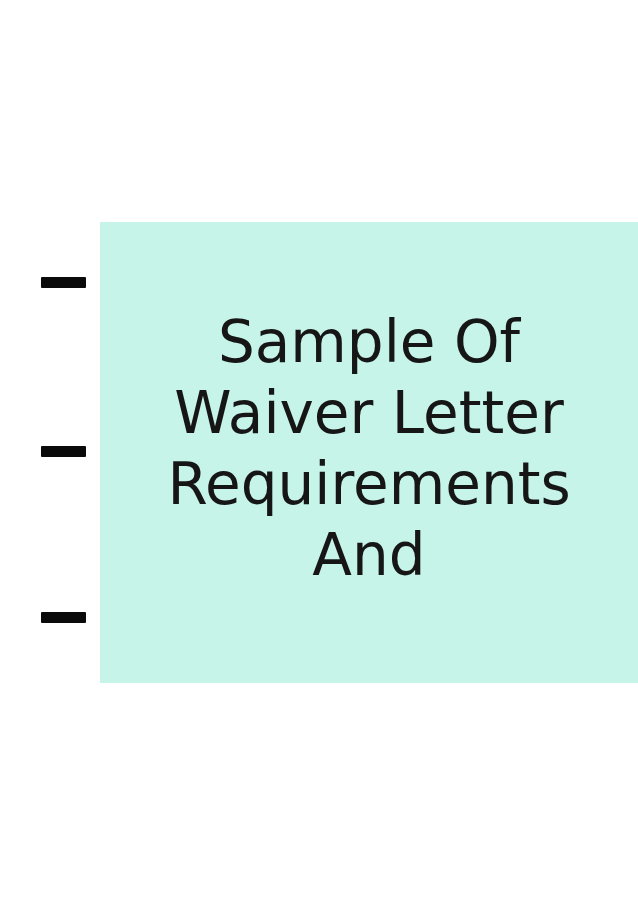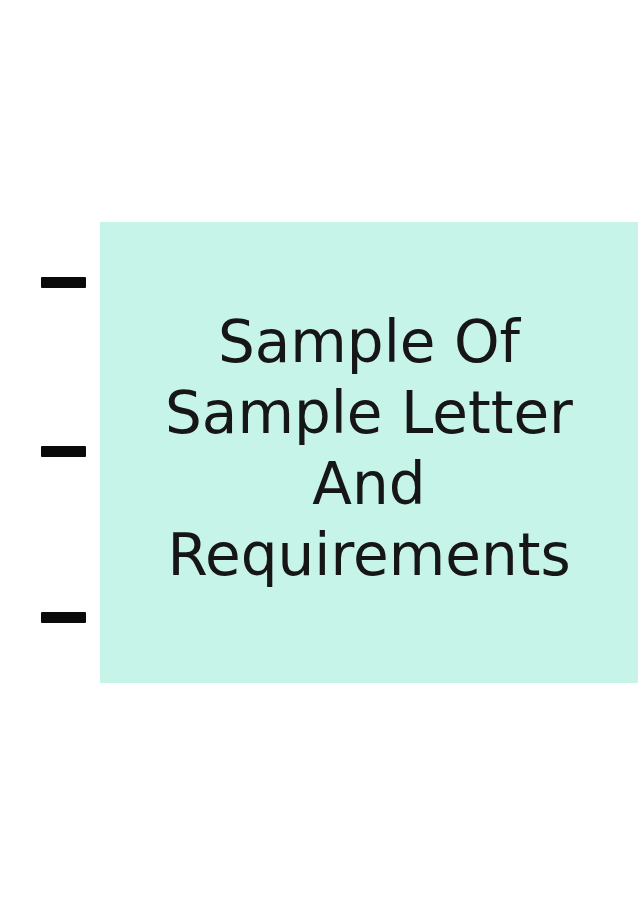--- a/index.html
+++ b/index.html
@@ -60,18 +60,18 @@
 <body>
 
 <div class="page">
 
   <div class="dash d1"></div>
   <div class="dash d2"></div>
   <div class="dash d3"></div>
 
   <div class="title-panel">
     <span class="title-line">Sample Of</span>
-    <span class="title-line">Sample Letter</span>
+    <span class="title-line">Waiver Letter</span>
+    <span class="title-line">Requirements</span>
     <span class="title-line">And</span>
-    <span class="title-line">Requirements</span>
   </div>
 
 </div>
 
 </body></html>

